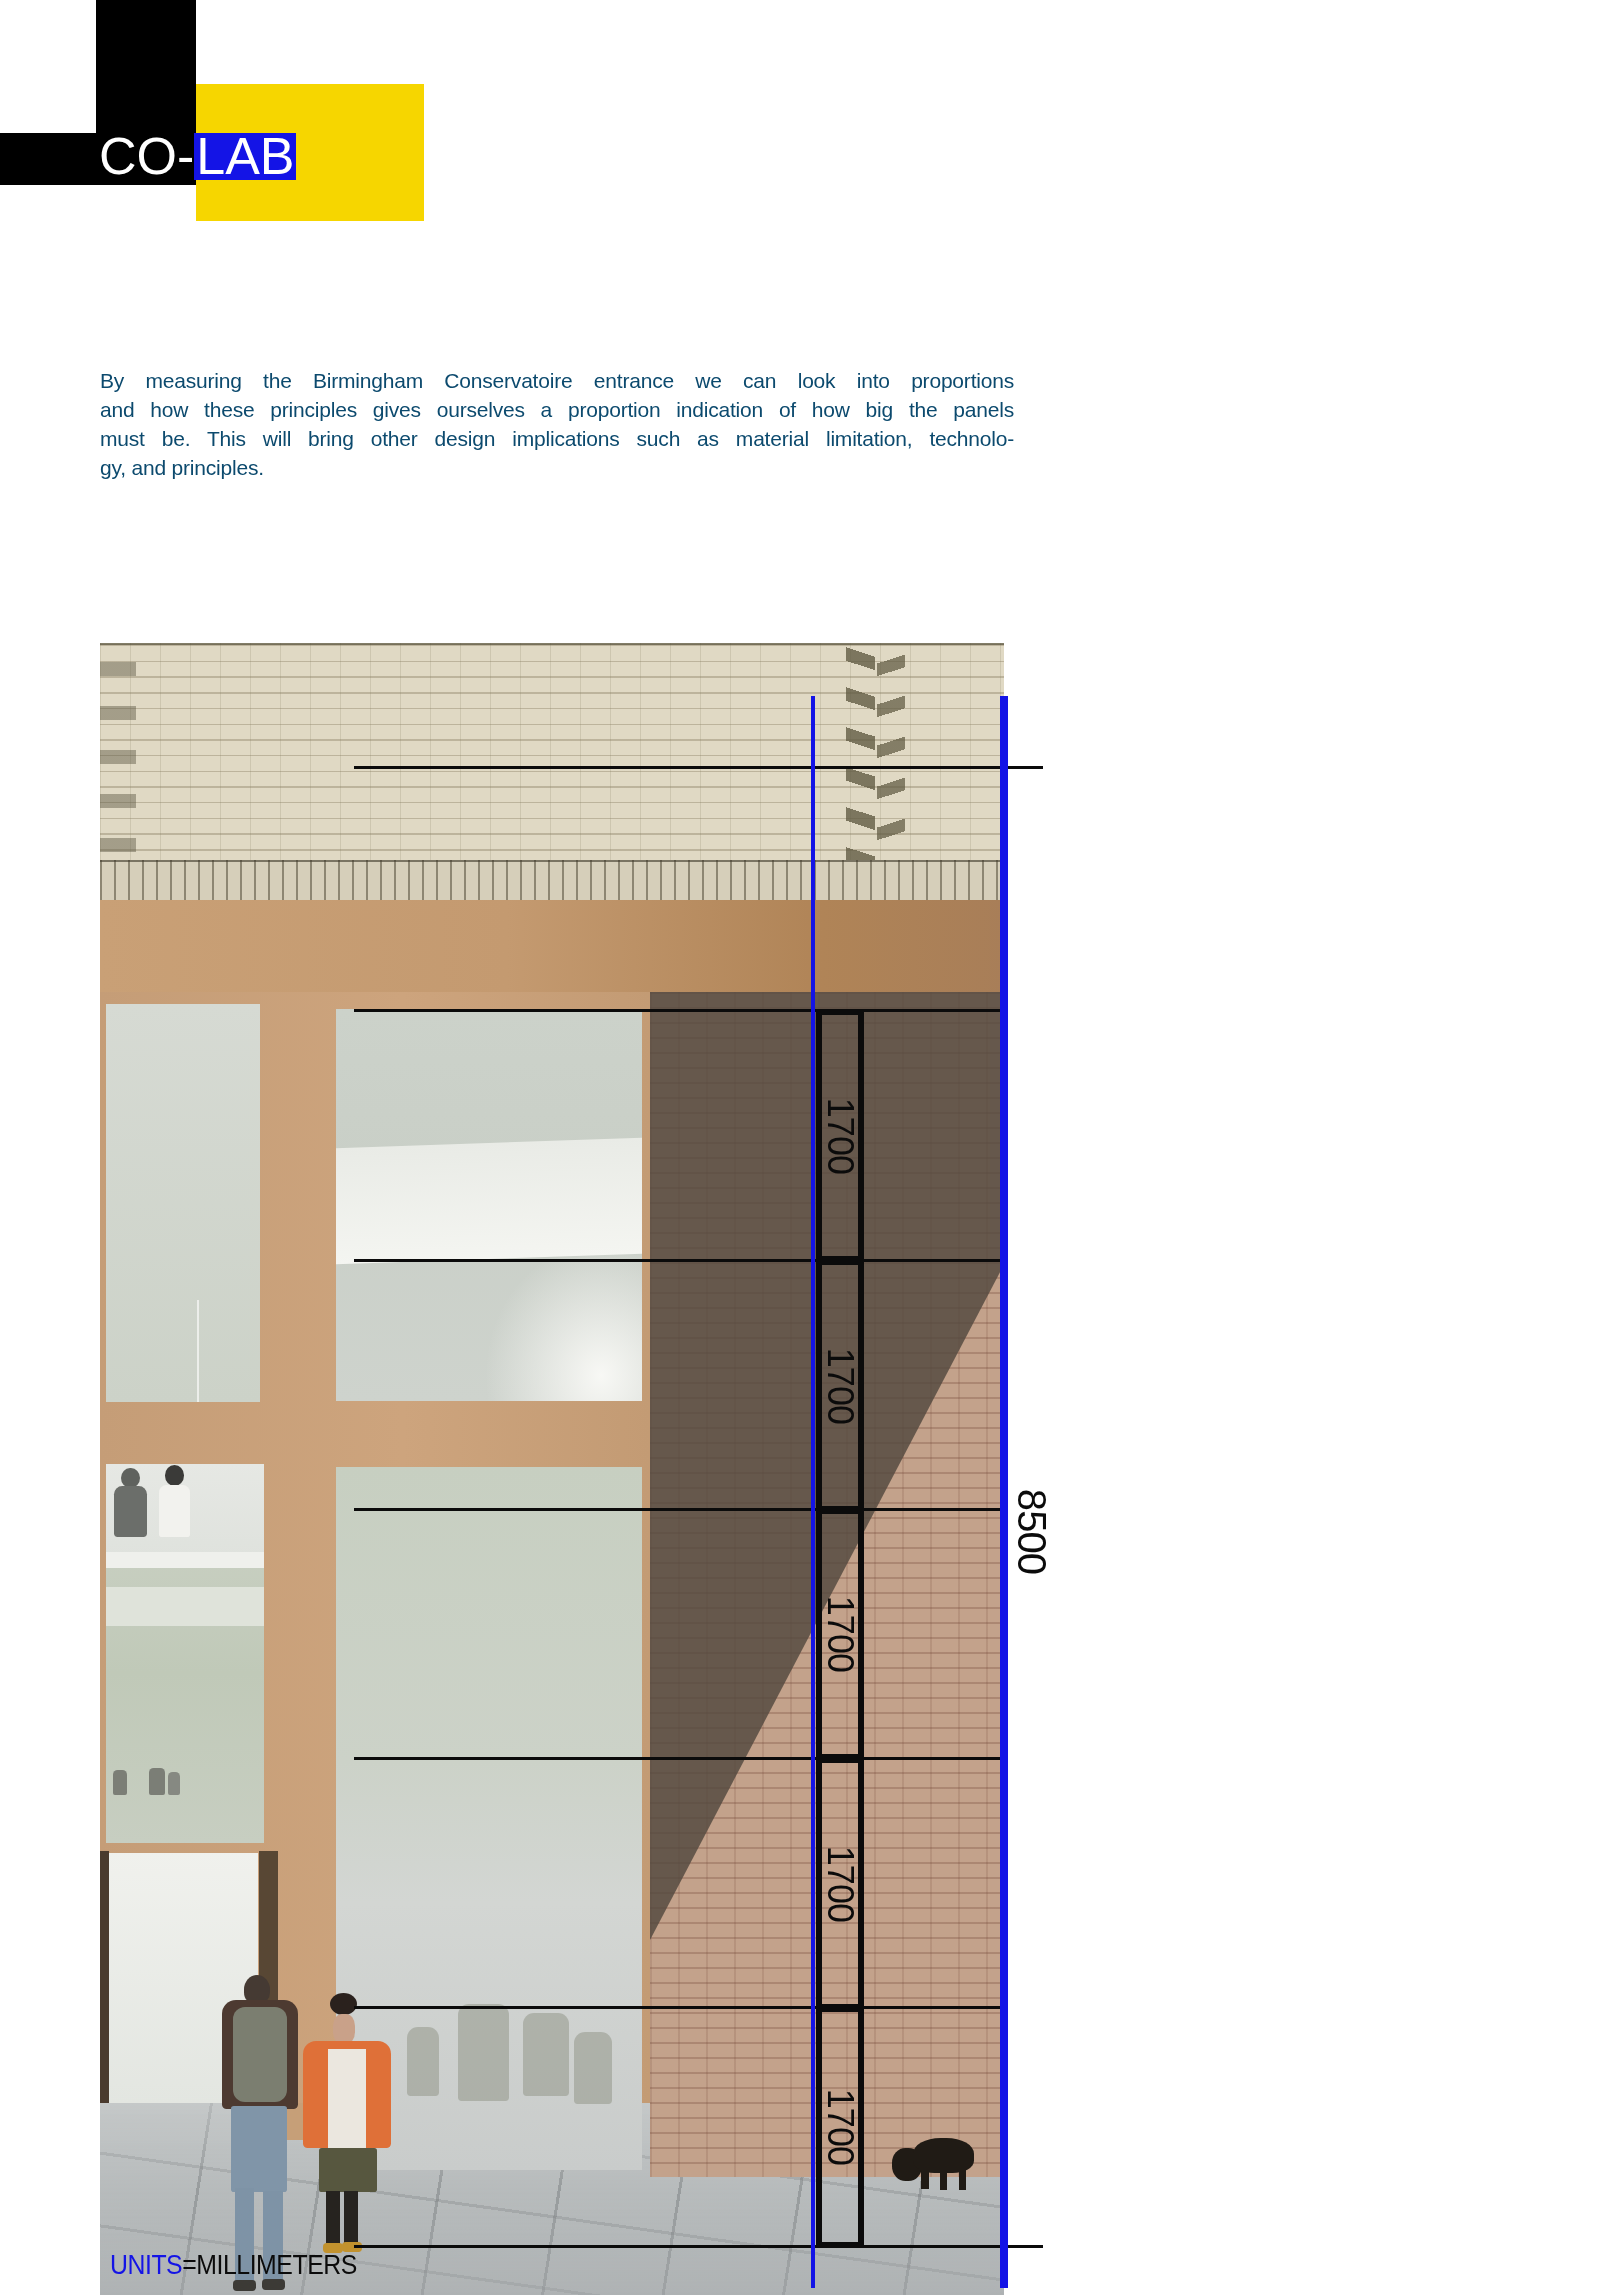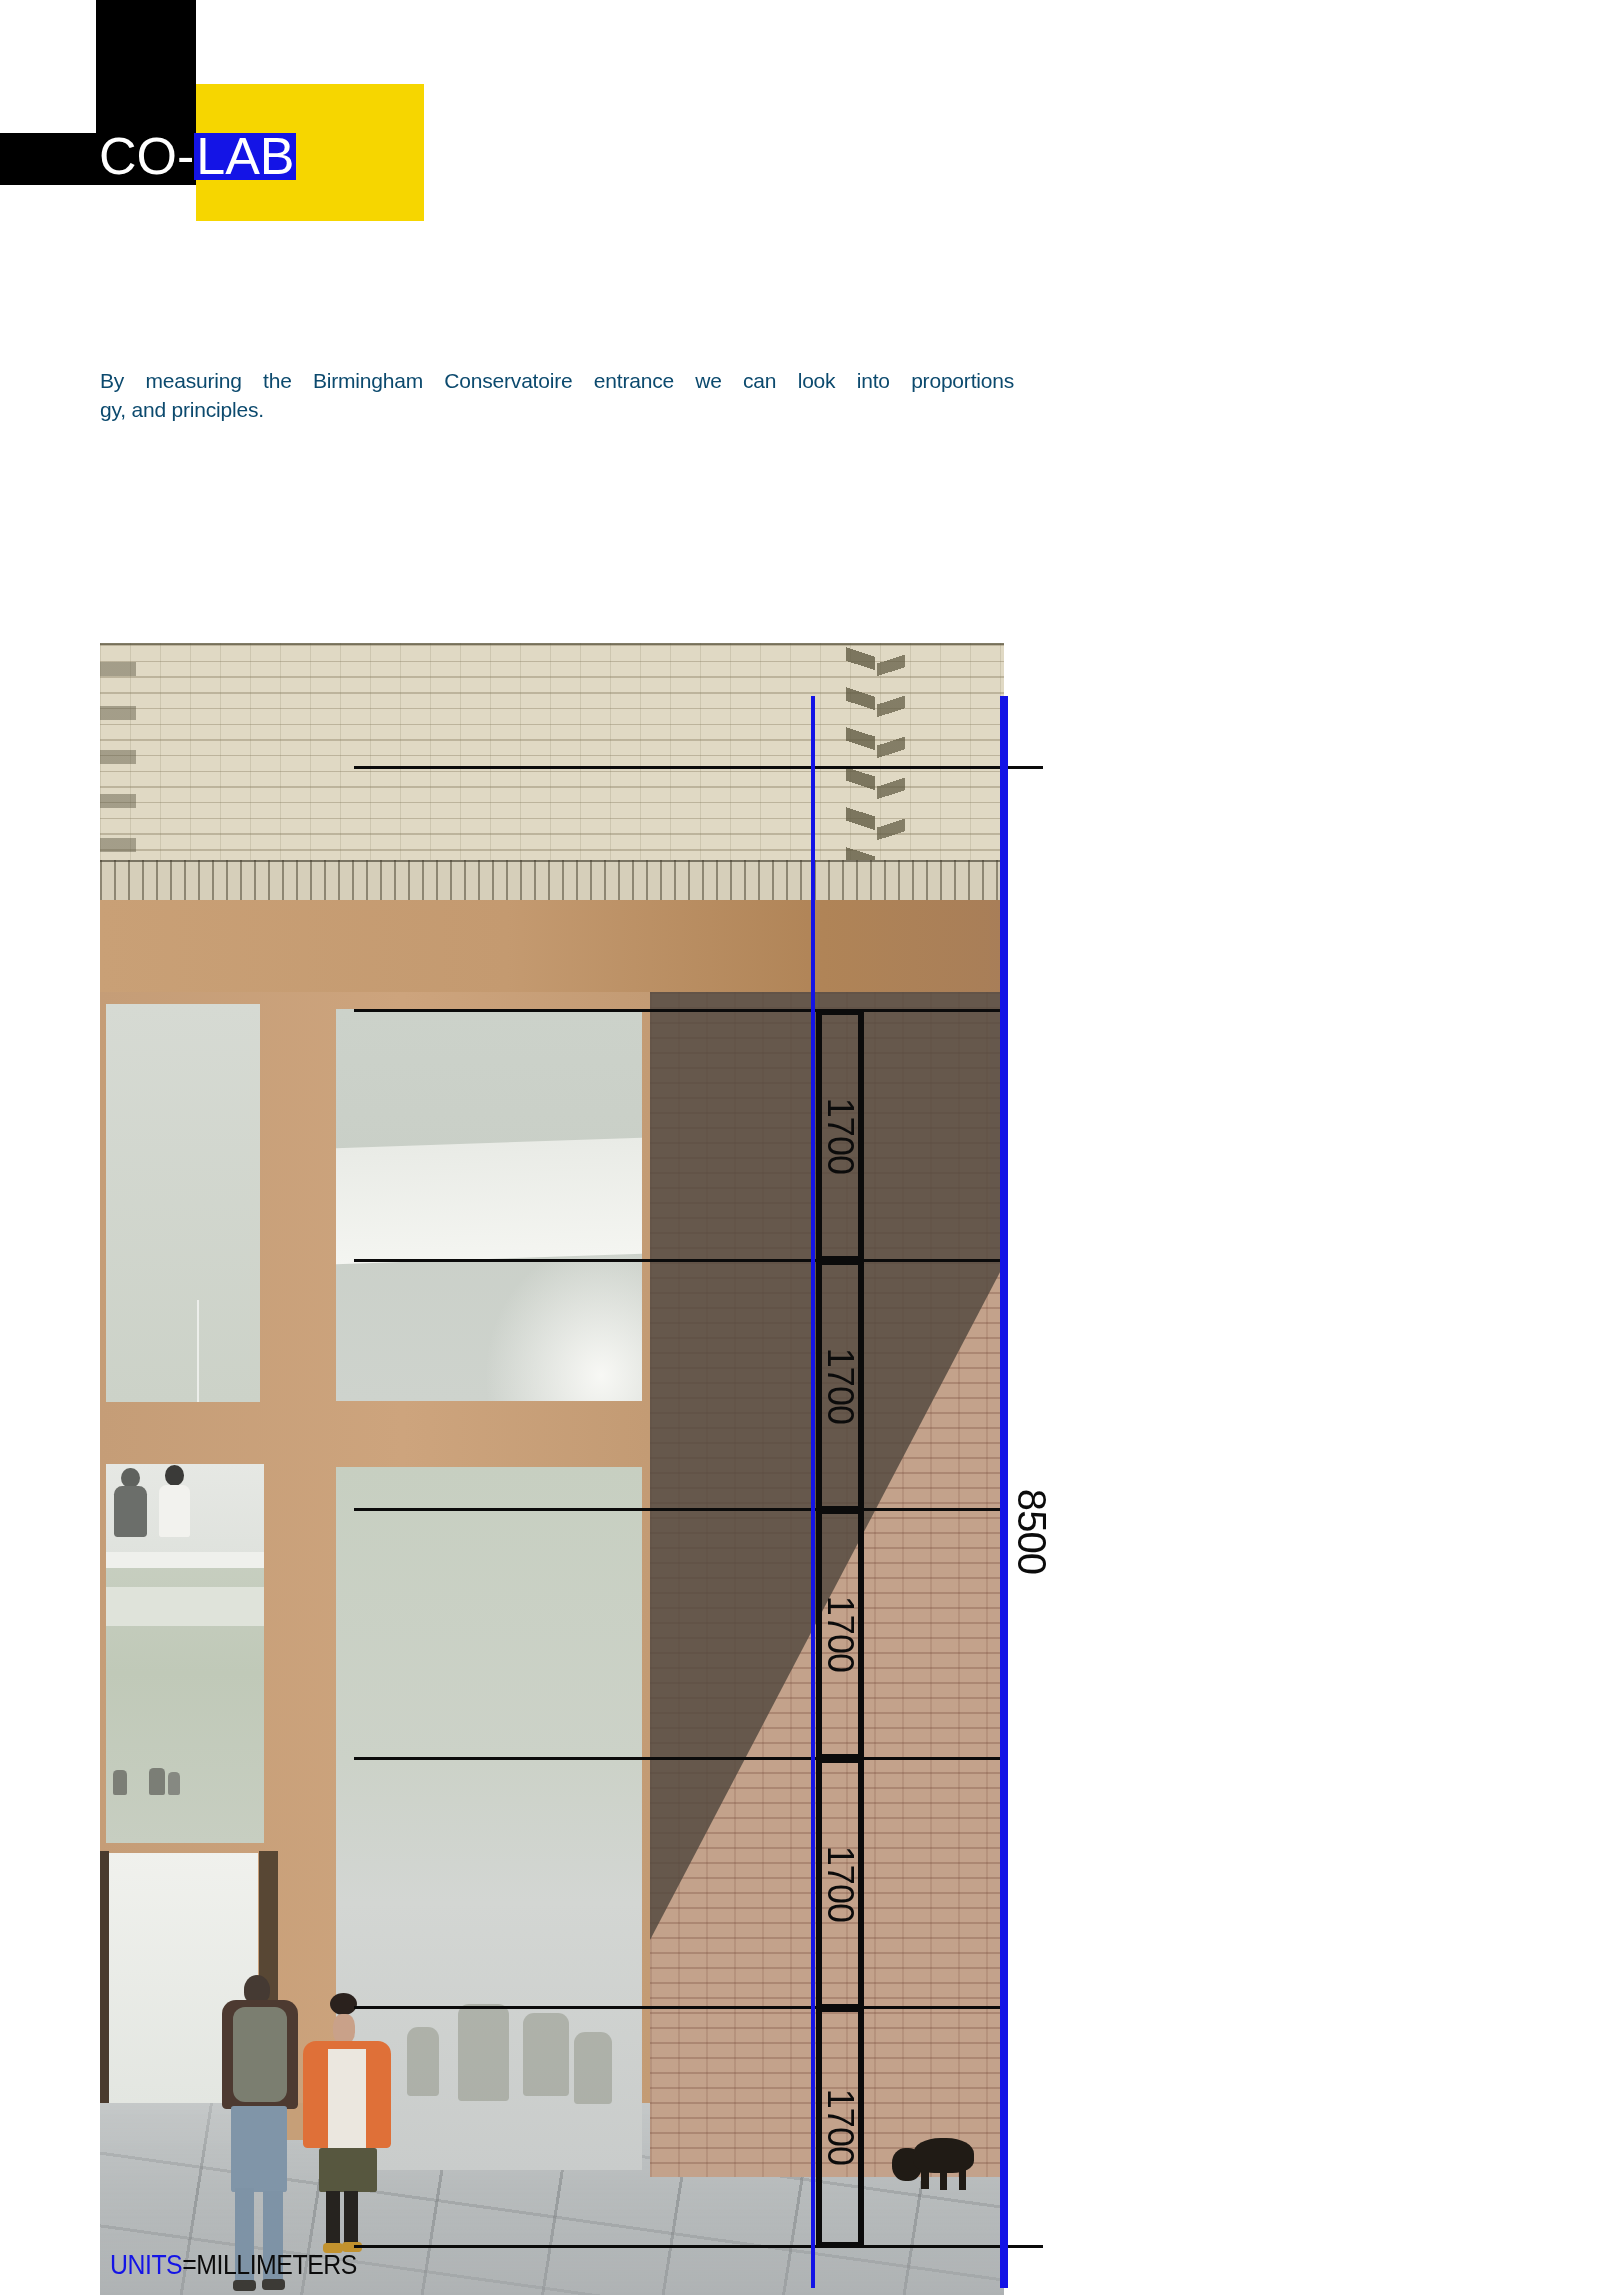--- a/index.html
+++ b/index.html
@@ -159,20 +159,22 @@
     <div class="abs logo-bar-v"></div>
     <div class="abs logo-yellow"></div>
     <div class="abs logo-text">
       <span class="logo-co">CO-</span>
         <span class="logo-lab">LAB</span>
     </div>
   </div>
 
   <div class="abs intro">
     <div class="jline">By measuring the Birmingham Conservatoire entrance we can look into proportions</div>
+    <div class="jline">and how these principles gives ourselves a proportion indication of how big the panels</div>
+    <div class="jline">must be. This will bring other design implications such as material limitation, technolo-</div>
     <div class="lline">gy, and principles.</div>
   </div>
 
   <div class="abs photo">
     <div class="abs brick-band"></div>
     <div class="abs saw-a"></div>
     <div class="abs saw-b"></div>
     <div class="abs brick-left-marks"></div>
     <div class="abs soldier-band"></div>
     <div class="abs soffit-band"></div>

